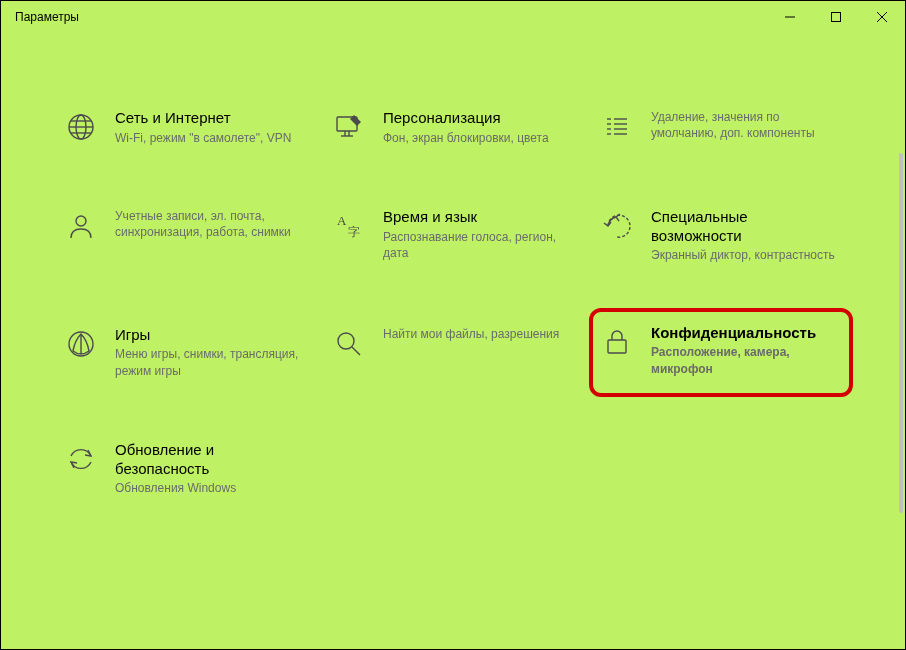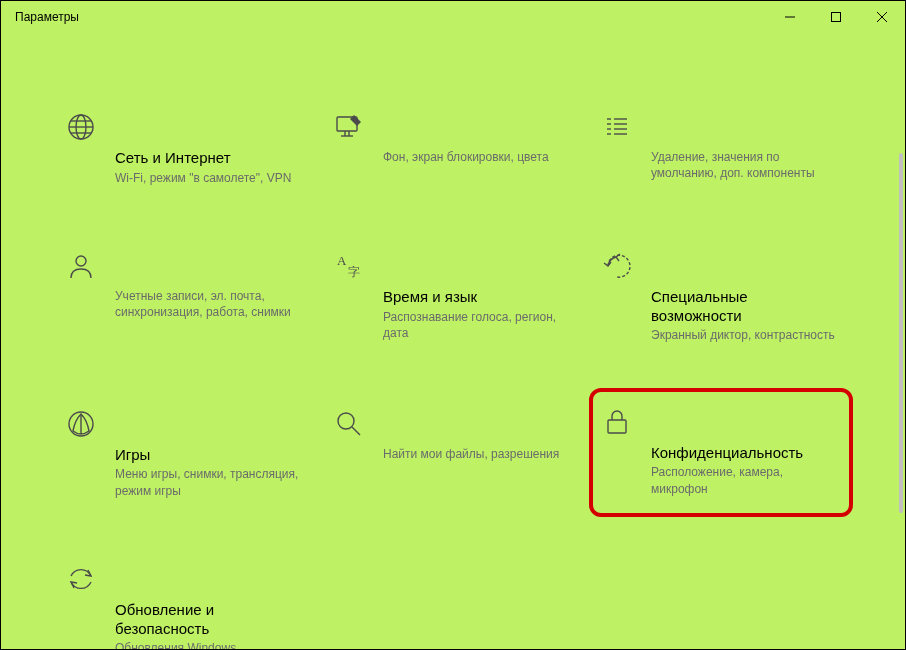--- a/index.html
+++ b/index.html
@@ -66,37 +66,38 @@
     display: flex;
     align-items: center;
     justify-content: center;
     margin-top: 2px;
   }
   .tile-icon svg {
     stroke: #4b4b4b;
     fill: none;
     stroke-width: 1.4;
   }
-  .tile-text { flex: 1; min-width: 0; margin-top: 40px; }
+  .tile-text { flex: 1; min-width: 0; }
   .tile-title {
     font-size: 15px;
     color: #000;
     line-height: 1.25;
     margin-bottom: 2px;
   }
   .tile-desc {
     font-size: 12px;
     color: #6b6b6b;
     line-height: 1.35;
   }
   .highlight {
     border: 4px solid #d40000;
     border-radius: 12px;
     padding: 12px 8px;
     margin: -12px -8px;
+    font-weight: bold;
   }
   .scrollbar {
     position: absolute;
     right: 2px;
     top: 120px;
     width: 4px;
     height: 360px;
     background: #c0c0c0;
     border-radius: 2px;
   }
@@ -151,20 +152,21 @@
         <div class="tile-icon">
           <svg width="30" height="30" viewBox="0 0 30 30">
               <rect x="3" y="5" width="20" height="14" rx="1"></rect>
               <line x1="11" y1="19" x2="11" y2="24"></line>
               <line x1="15" y1="19" x2="15" y2="24"></line>
               <line x1="7" y1="24" x2="19" y2="24"></line>
               <path d="M20 3 L27 10 L23 14 L16 7 Z" fill="#4b4b4b" stroke="none"></path>
             </svg>
         </div>
         <div class="tile-text">
+          <div class="tile-title">Персонализация</div>
           <div class="tile-desc">Фон, экран блокировки, цвета</div>
         </div>
       </div>
 
       <div class="tile">
         <div class="tile-icon">
           <svg width="30" height="30" viewBox="0 0 30 30">
               <line x1="5" y1="7" x2="9" y2="7"></line>
               <line x1="12" y1="7" x2="25" y2="7"></line>
               <line x1="5" y1="12" x2="9" y2="12"></line>

